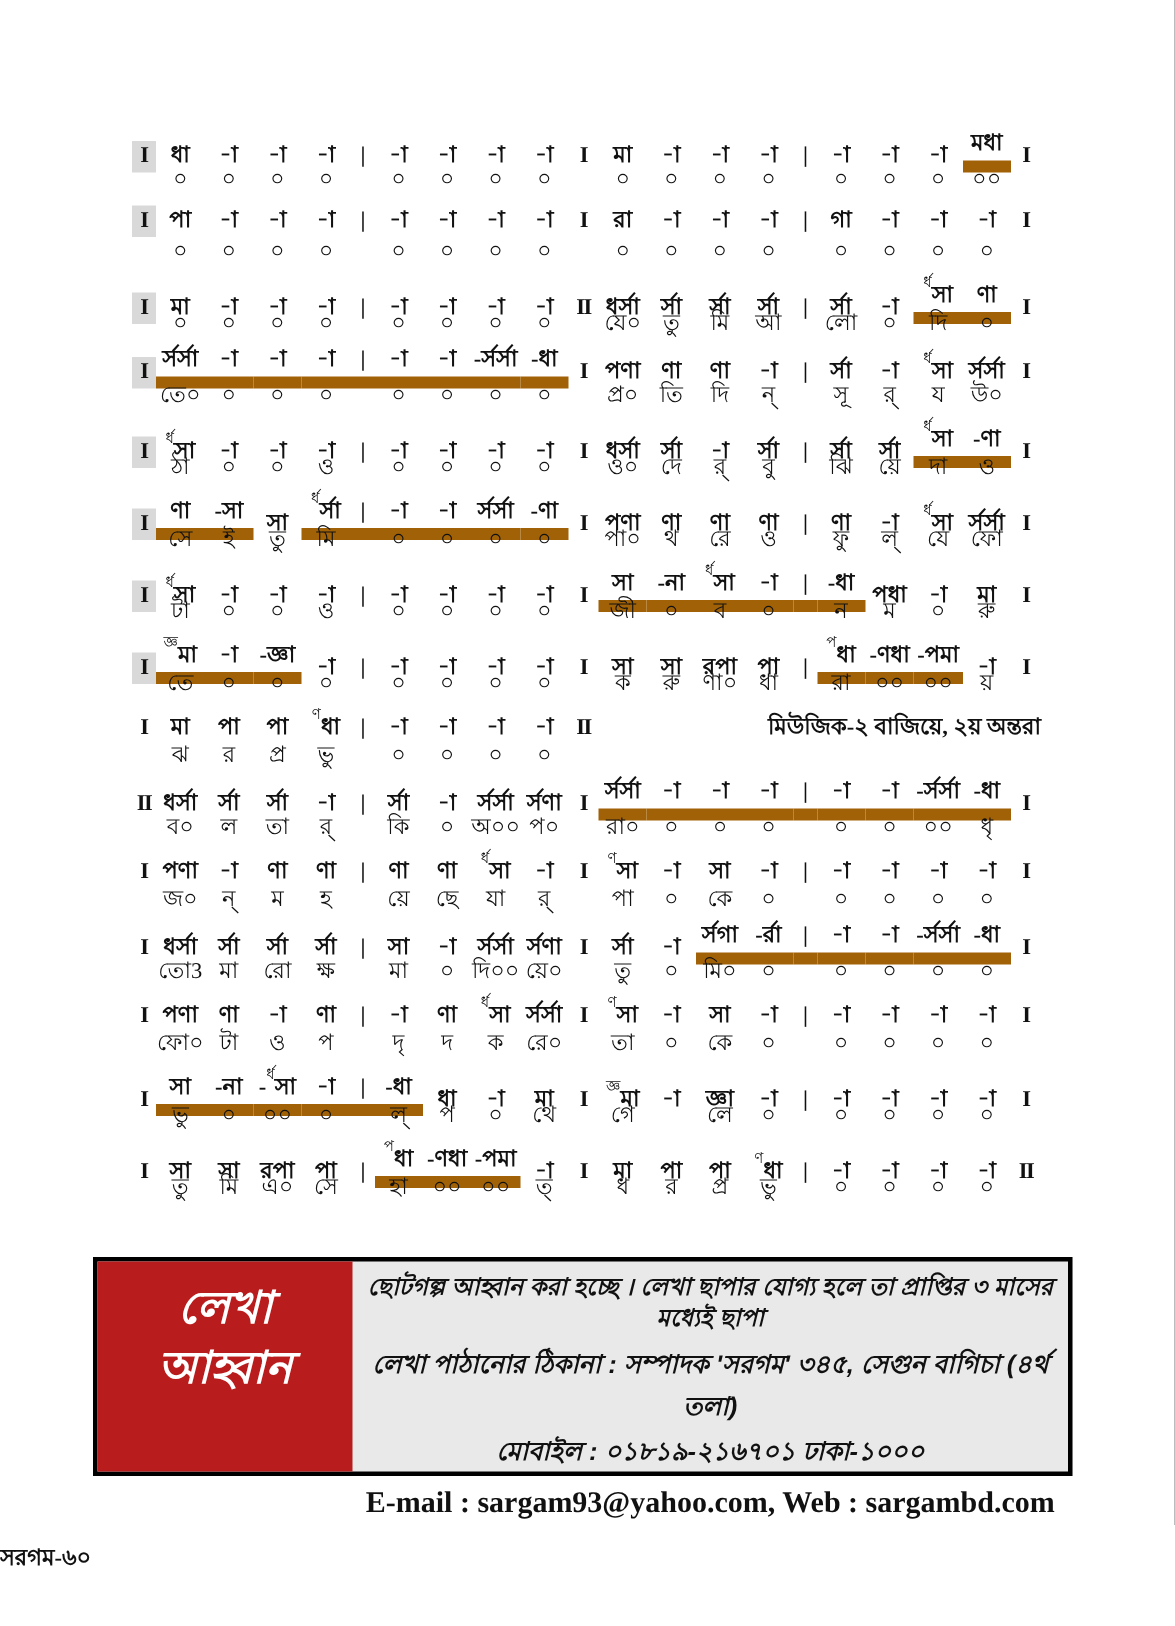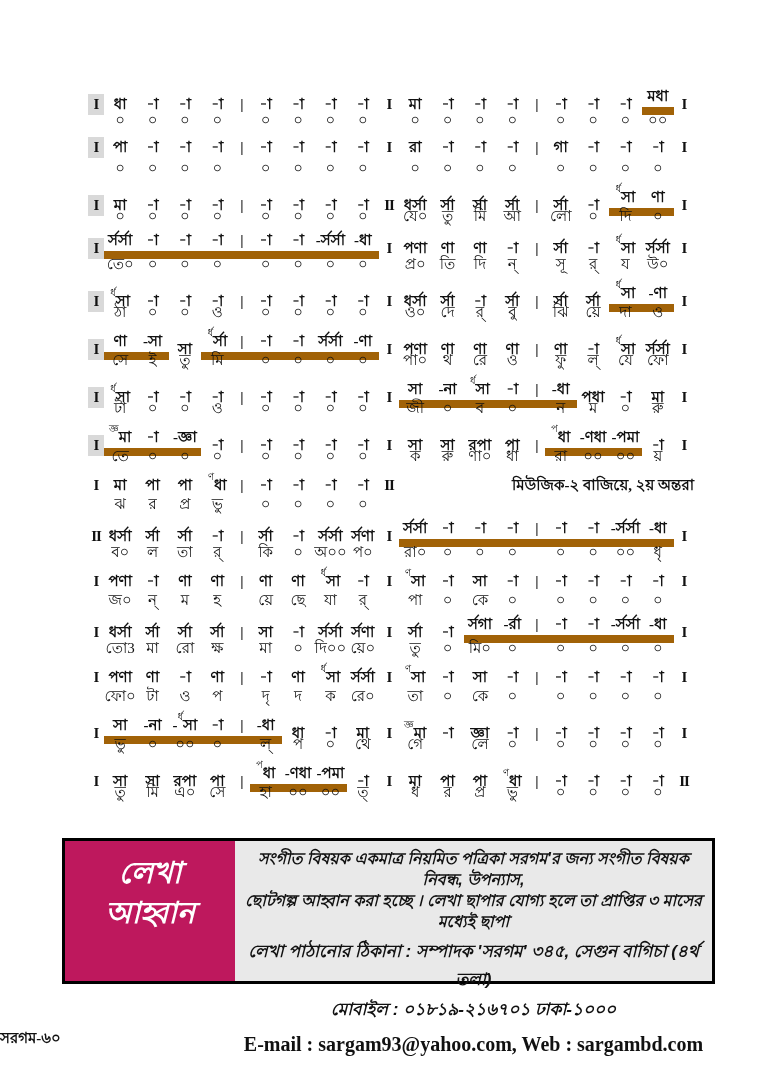--- a/index.html
+++ b/index.html
@@ -15,21 +15,21 @@
   .note{text-align:center;white-space:nowrap;line-height:21px;}
   .ul{border-bottom:8px solid #a16207;}
   .bar{text-align:center;font-weight:bold;font-size:15px;line-height:21px;letter-spacing:-1px;}
   .sm{background:#d9d9d9;}
   .g{font-size:10px;position:relative;top:-4px;font-weight:400;}
   .free{white-space:nowrap;text-align:right;padding-left:4px;font-weight:600;line-height:21px;}
   .lyr{text-align:center;white-space:nowrap;line-height:19px;}
   
   .adbox{position:absolute;left:62px;top:838px;width:653px;height:146px;border:3px solid #000;
          background:#e9e9e9;display:flex;box-sizing:border-box;}
-  .ad-left{width:170px;background:#be185d;color:#fff;display:flex;flex-direction:column;
+  .ad-left{width:170px;background:#b91c1c;color:#fff;display:flex;flex-direction:column;
            align-items:center;padding-top:12px;font-weight:bold;font-style:italic;
            font-size:30px;line-height:40px;font-family:"Liberation Sans",sans-serif;}
   .ad-right{flex:1;padding:7px 8px 4px;text-align:center;font-family:"Liberation Sans",sans-serif;}
   .ad-par div{font-weight:bold;font-style:italic;font-size:16px;line-height:21px;}
   .ad-addr{font-weight:bold;font-style:italic;font-size:17px;margin-top:6px;}
   .ad-mob{font-weight:bold;font-style:italic;font-size:17px;margin-top:2px;}
   .ad-email{font-weight:bold;font-size:20px;margin-top:9px;font-family:"Liberation Serif",serif;}
   
   .footer{position:absolute;left:0;right:0;top:1026px;font-weight:bold;font-size:15px;}
 </style>
@@ -722,21 +722,20 @@
       </div>
     </div>
 
   <div class="adbox">
     <div class="ad-left">
       <div>লেখা</div>
       <div>আহ্বান</div>
     </div>
     <div class="ad-right">
       <div class="ad-par">
-        <div>সংগীত বিষয়ক একমাত্র নিয়মিত পত্রিকা সরগম'র জন্য সংগীত বিষয়ক নিবন্ধ, উপন্যাস,</div>
         <div>ছোটগল্প আহ্বান করা হচ্ছে । লেখা ছাপার যোগ্য হলে তা প্রাপ্তির ৩ মাসের মধ্যেই ছাপা</div>
       </div>
       <div class="ad-addr">লেখা পাঠানোর ঠিকানা : সম্পাদক 'সরগম' ৩৪৫, সেগুন বাগিচা (৪র্থ তলা)</div>
       <div class="ad-mob">মোবাইল : ০১৮১৯-২১৬৭০১ ঢাকা-১০০০</div>
       <div class="ad-email">E-mail : sargam93@yahoo.com, Web : sargambd.com</div>
     </div>
   </div>
 
   <div class="footer">সরগম-৬০</div>
 

